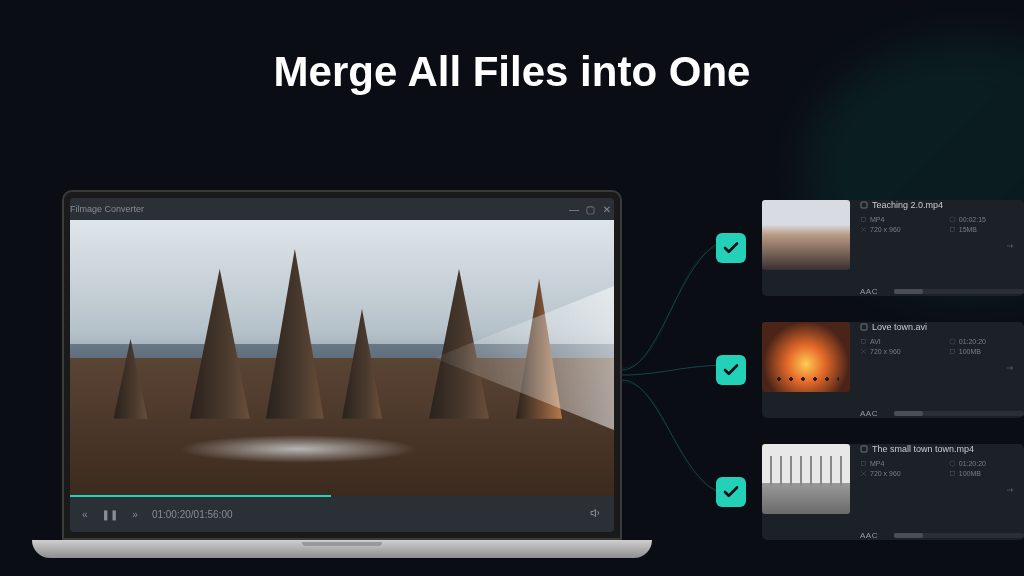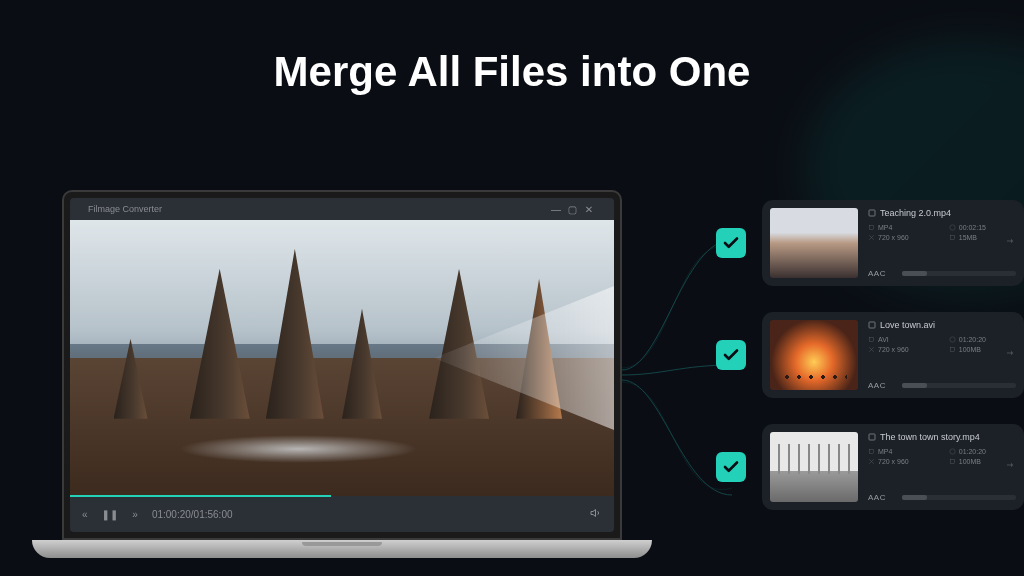--- a/index.html
+++ b/index.html
@@ -77,21 +77,21 @@
     background: #999;
     border-radius: 0 0 6px 6px;
   }
   
   .app-titlebar {
     height: 22px;
     background: #2b2f36;
     display: flex;
     align-items: center;
     justify-content: space-between;
-    padding: 0 18px;
+    padding: 0 0;
     font-size: 9px;
     color: #8a8d92;
   }
   .window-controls span {
     display: inline-block;
     width: 14px;
     text-align: center;
     font-size: 10px;
   }
   .app-viewport {
@@ -182,25 +182,24 @@
     height: 30px;
     background: #23d0b8;
     border-radius: 6px;
     display: flex;
     align-items: center;
     justify-content: center;
   }
   .checkbox svg { width: 18px; height: 18px; }
   .file-card {
     width: 262px;
-    height: 86px;
+    height: 96px;
     background: #1c2027;
-    border-radius: 11px;
-    display: flex;
-    padding: 8px;
+    border-radius: 5px;
+    display: flex;
     gap: 10px;
     position: relative;
   }
   .thumb {
     width: 88px;
     height: 70px;
     border-radius: 3px;
     flex-shrink: 0;
   }
   .thumb.t1 { background: linear-gradient(to bottom, #d8dce2 35%, #b89a84 50%, #3a3030 100%); }
@@ -447,21 +446,21 @@
           <polyline points="20 6 9 17 4 12"></polyline>
         </svg>
     </div>
     <div class="file-card">
       <div class="thumb t3"></div>
       <div class="file-meta">
         <div class="file-title-row">
           <svg width="8" height="8" viewBox="0 0 24 24" fill="none" stroke="#9a9da3" stroke-width="2">
               <rect x="3" y="3" width="18" height="18" rx="2"></rect>
             </svg>
-          <span>The town town story.mp4</span>
+          <span>The small town town.mp4</span>
         </div>
         <div class="meta-grid">
           <div class="meta-item">
               <svg viewBox="0 0 24 24" stroke="#7a7e85" fill="none">
                 <rect x="4" y="4" width="16" height="16"></rect>
               </svg>
               <span>MP4</span>
             </div>
           <div class="meta-item">
               <svg viewBox="0 0 24 24" stroke="#7a7e85" fill="none">

